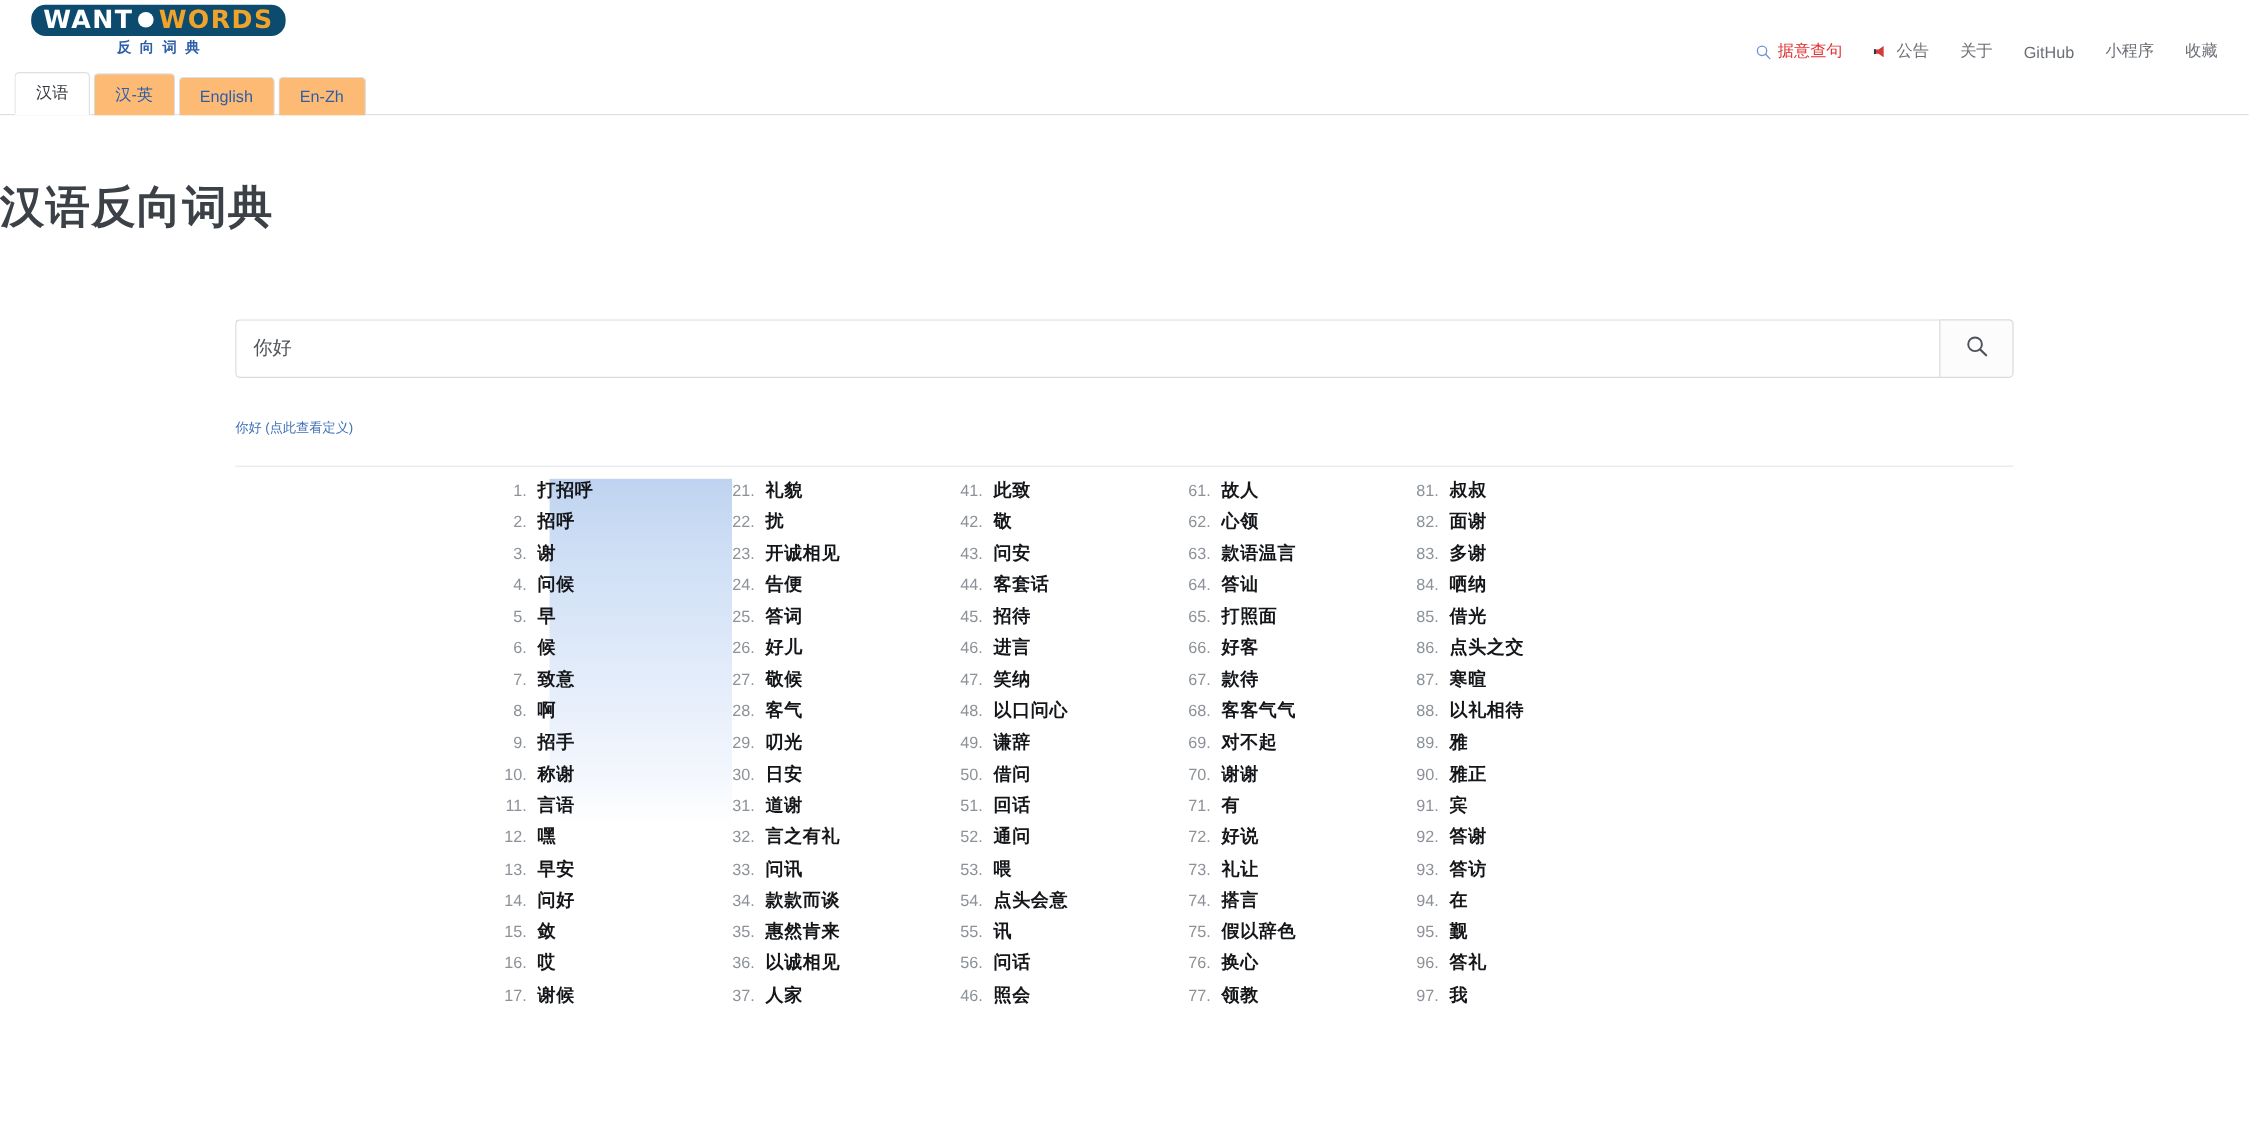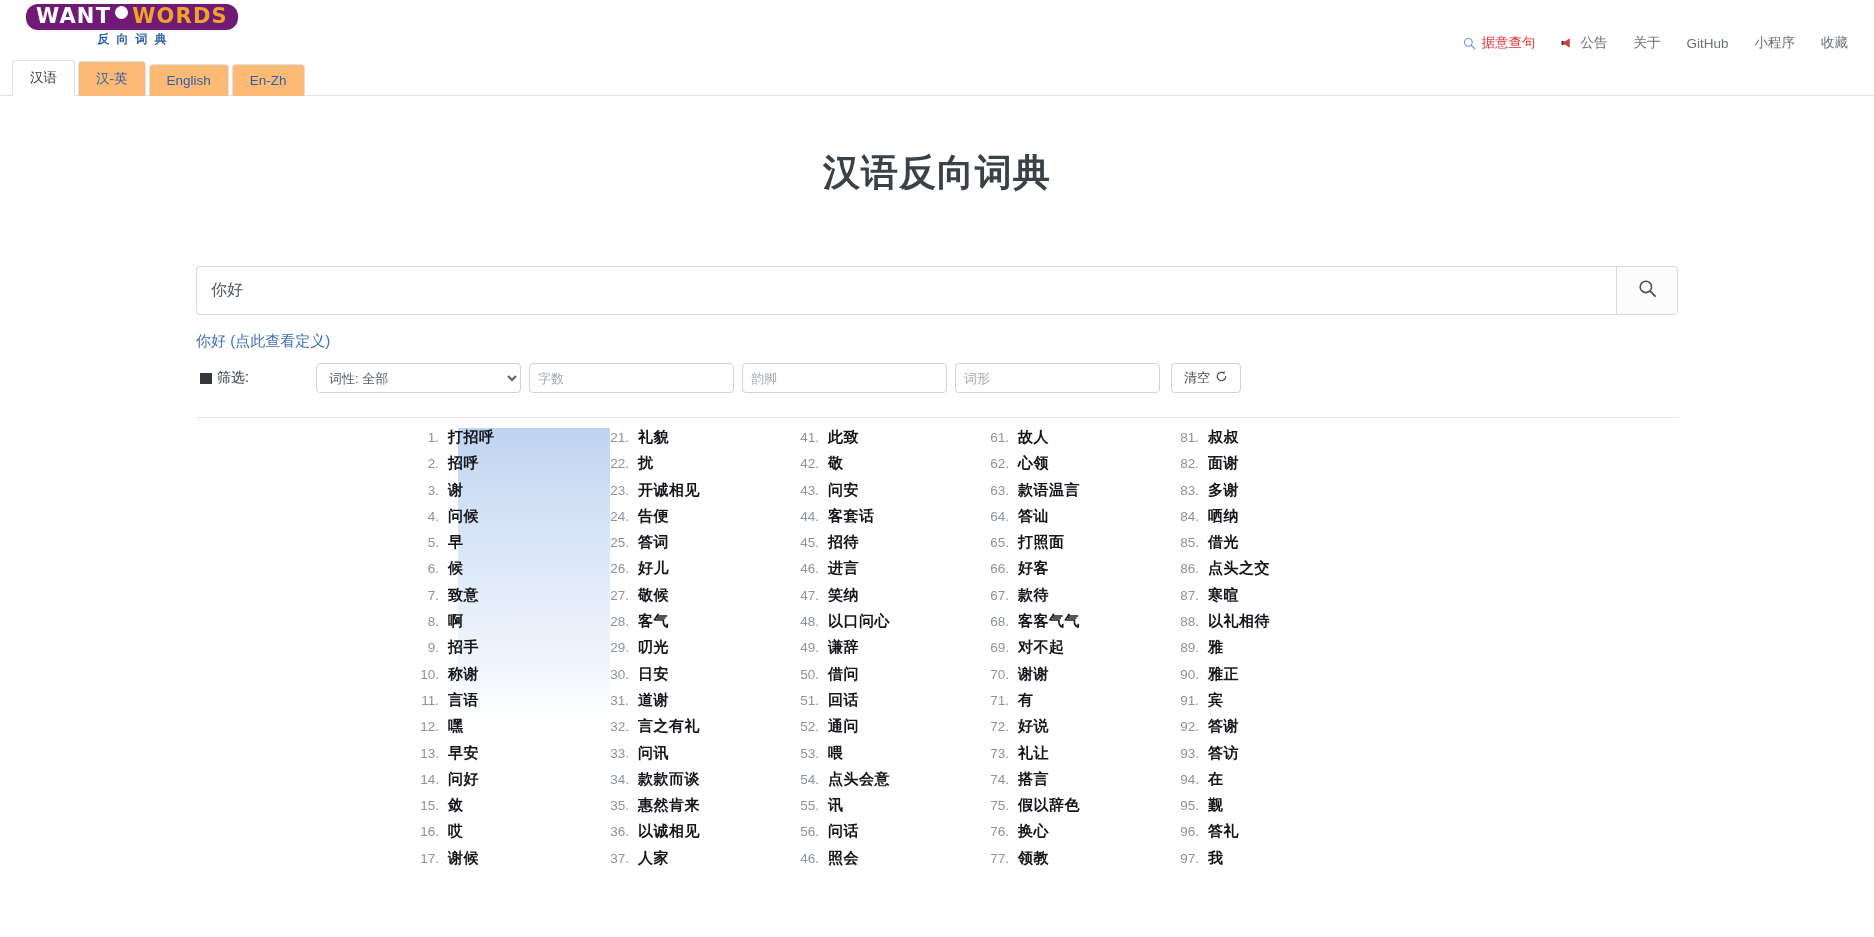--- a/index.html
+++ b/index.html
@@ -22,21 +22,22 @@
     justify-content: space-between;
   }
   .brand {
     display: flex;
     flex-direction: column;
     align-items: center;
     padding-top: 4px;
   }
   .brand-logo {
     display: flex;
-    background: #701a75;
+    align-items: center;
+    background: #0c4a6e;
     border-radius: 12px;
     padding: 2px 10px 3px 10px;
     line-height: 1;
   }
   .brand-want {
     color: #ffffff;
     font-size: 21px;
     font-weight: bold;
     letter-spacing: 1.2px;
     font-family: "DejaVu Sans", sans-serif;
@@ -109,21 +110,21 @@
     background: #ffffff;
     border-bottom: 1px solid #ffffff;
     color: #33383e;
   }
 
   
   .main {
     padding-top: 52px;
   }
   .page-title {
-    text-align: center;
+    text-align: left;
     font-size: 37px;
     font-weight: bold;
     color: #3c4147;
     letter-spacing: 1px;
     margin: 0;
   }
 
   .search-wrap {
     width: 1482px;
     margin: 68px auto 0 auto;
@@ -150,22 +151,22 @@
     border-radius: 0 4px 4px 0;
     background: #fcfcfd;
     display: flex;
     align-items: center;
     justify-content: center;
     cursor: pointer;
   }
 
   .defline {
     width: 1482px;
-    margin: 17px auto 0 auto;
-    font-size: 15px;
+    margin: 34px auto 0 auto;
+    font-size: 11px;
     color: #3f6fb5;
   }
   .defline a { color: #3f6fb5; text-decoration: none; cursor: pointer; }
 
   .filters {
     width: 1482px;
     margin: 12px auto 0 auto;
     display: flex;
     align-items: center;
     gap: 0;
@@ -338,41 +339,20 @@
             <line x1="12.8" y1="12.8" x2="18" y2="18" stroke="#4d5258" stroke-width="1.9" stroke-linecap="round"></line>
           </svg>
       </span>
     </div>
   </div>
 
   <div class="defline">
     <a>你好 (点此查看定义)</a>
   </div>
 
-  <div class="filters">
-    <div class="filter-label">
-      <span class="funnel"></span>
-      <span>筛选:</span>
-    </div>
-    <select class="f-ctl f-select">
-      <option>词性: 全部</option>
-    </select>
-    <input class="f-ctl f-text" type="text" placeholder="字数" style="">
-    <input class="f-ctl f-text" type="text" placeholder="韵脚" style="">
-    <input class="f-ctl f-text" type="text" placeholder="词形" style="">
-    <div class="f-clear">
-      <span>清空</span>
-      <span>
-        <svg width="13" height="13" viewBox="0 0 16 16">
-          <path d="M13.2 8 A5.2 5.2 0 1 1 11.1 3.8" fill="none" stroke="#44484e" stroke-width="1.4" stroke-linecap="round"></path>
-          <path d="M11.6 0.9 L11.9 4.3 L8.6 4.0 Z" fill="#44484e"></path>
-        </svg>
-      </span>
-    </div>
-  </div>
 
   <div class="divider"></div>
 
   <div class="results" id="results">
       <div class="rescol">
         <div class="hl-overlay"></div>
         <div class="resrow">
           <span class="resnum">1.</span>
           <span class="resword">打招呼</span>
         </div>

